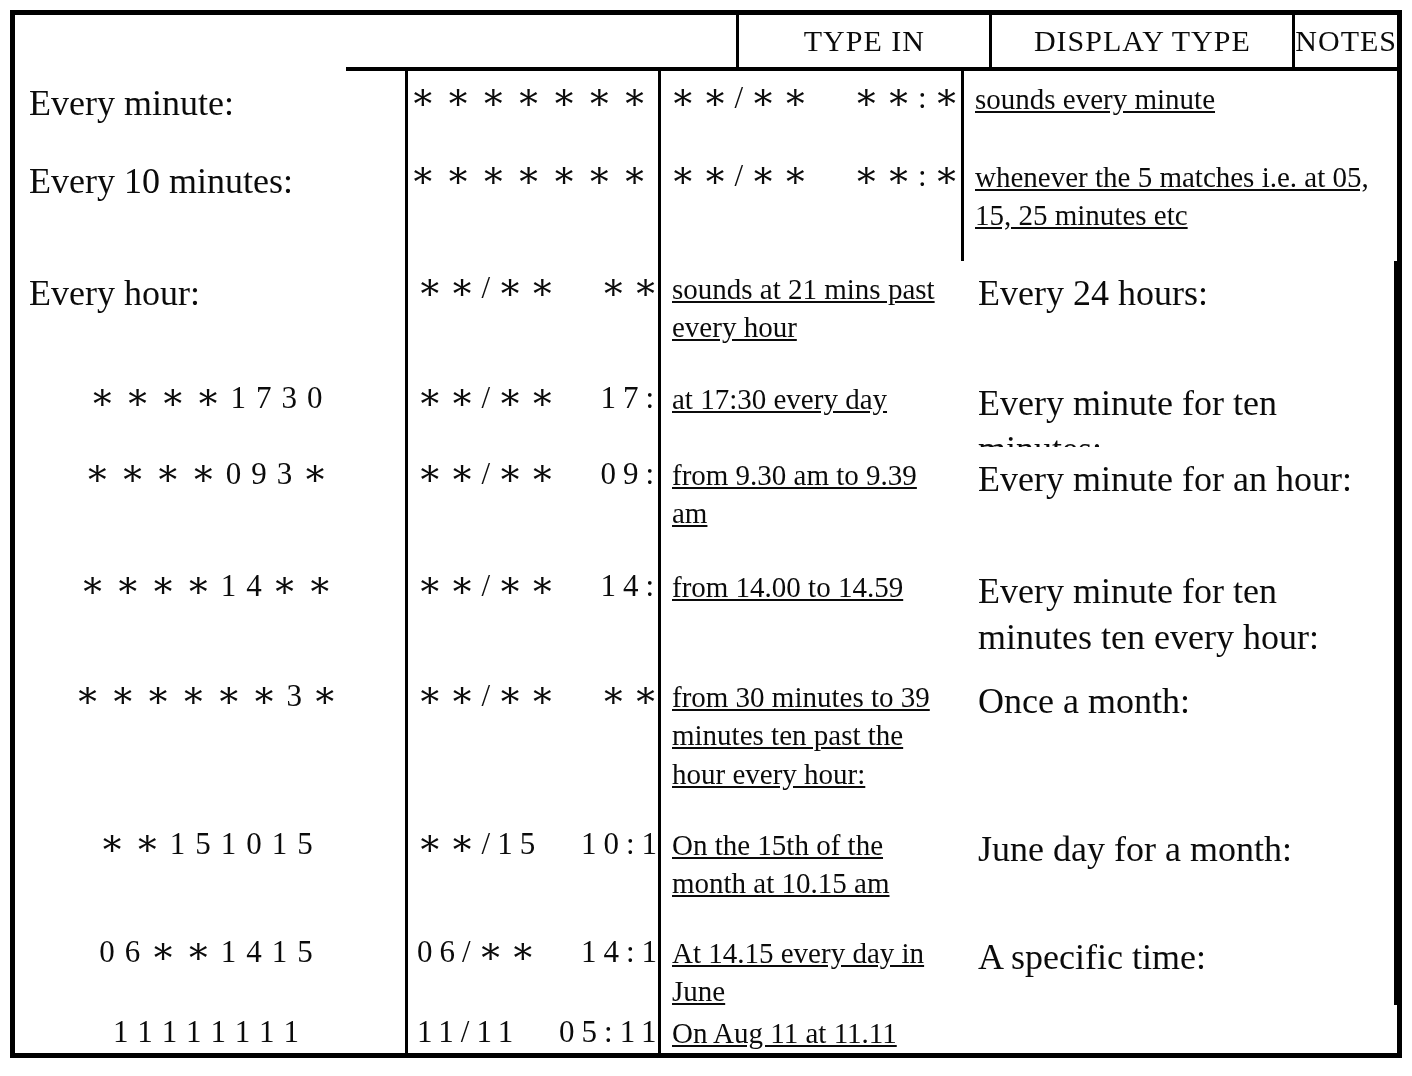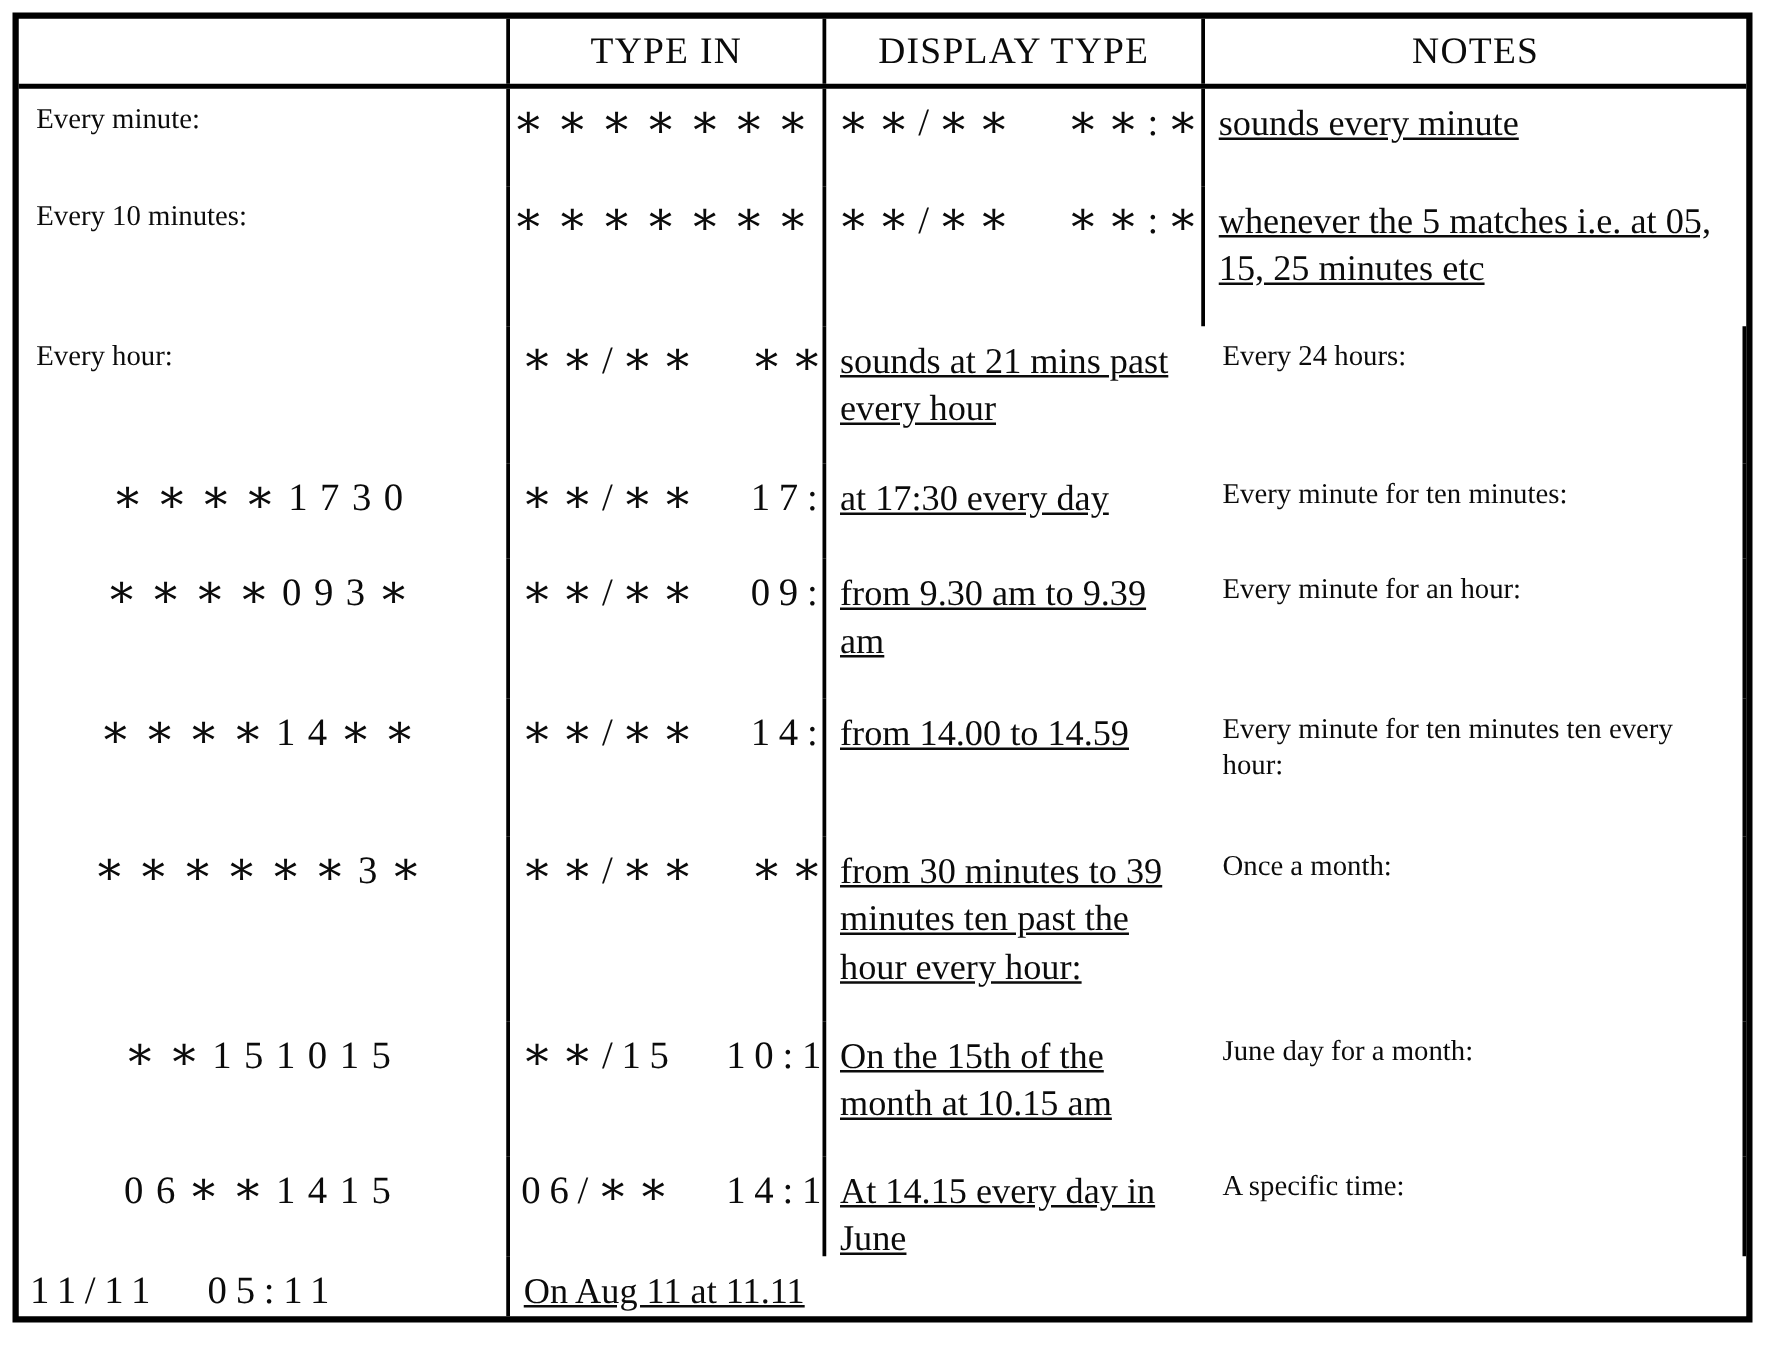--- a/index.html
+++ b/index.html
@@ -14,20 +14,21 @@
   }
   .table {
     box-sizing: border-box;
     width: 1392px;
     height: 1048px;
     margin: 10px;
     border: 5px solid #000;
     background: #fff;
     display: flex;
     flex-direction: column;
+    align-items: flex-end;
   }
   .hdr {
     display: grid;
     grid-template-columns: 393px 253px 303px 1fr;
     height: 52px;
     border-bottom: 4px solid #000;
     flex: 0 0 auto;
   }
   .hdr > div {
     box-sizing: border-box;
@@ -46,21 +47,21 @@
     grid-template-columns: 393px 253px 303px 1fr;
     grid-template-rows: 78px 112px 110px 76px 112px 110px 148px 108px 80px auto;
   }
   .body > div {
     box-sizing: border-box;
     padding-top: 9px;
     overflow: hidden;
   }
   .c1, .c2, .c3 { border-right: 3px solid #000; }
   .c1 {
-    font-size: 23px;
+    font-size: 36px;
     line-height: 1.28;
     padding-left: 14px;
     padding-right: 32px;
   }
   .c2 {
     font-size: 31px;
     text-align: center;
     letter-spacing: 10px;
     white-space: nowrap;
     padding-left: 2px;
@@ -139,17 +140,18 @@
     <div class="c2"><span class="st">∗</span><span class="st">∗</span>151015</div>
     <div class="c3"><span class="st">∗</span><span class="st">∗</span>/15 10:15</div>
     <div class="c4">On the 15th of the month at 10.15 am</div>
 
     <div class="c1">June day for a month:</div>
     <div class="c2">06<span class="st">∗</span><span class="st">∗</span>1415</div>
     <div class="c3">06/<span class="st">∗</span><span class="st">∗</span> 14:15</div>
     <div class="c4">At 14.15 every day in June</div>
 
     <div class="c1">A specific time:</div>
+    <div class="c2">11111111</div>
     <div class="c3">11/11 05:11</div>
     <div class="c4">On Aug 11 at 11.11</div>
 
   </div>
 </div>
 
 </body></html>

